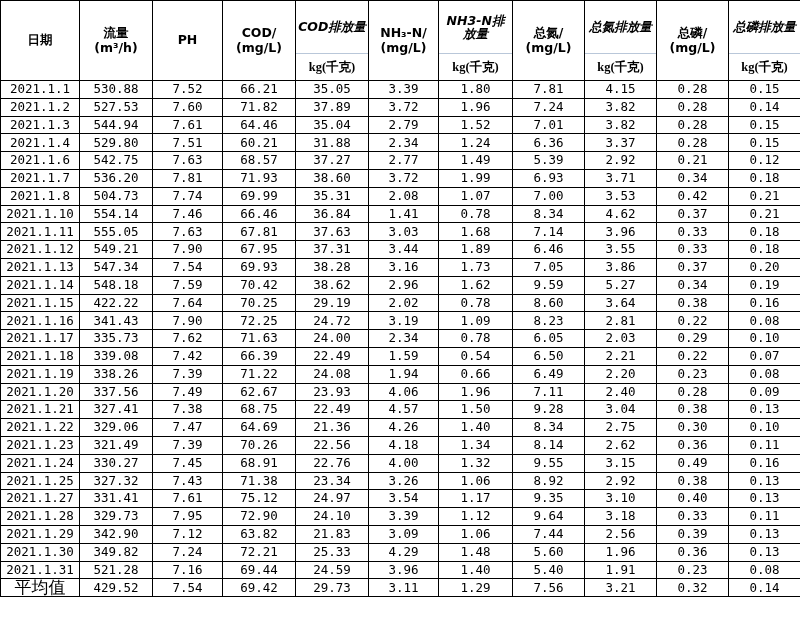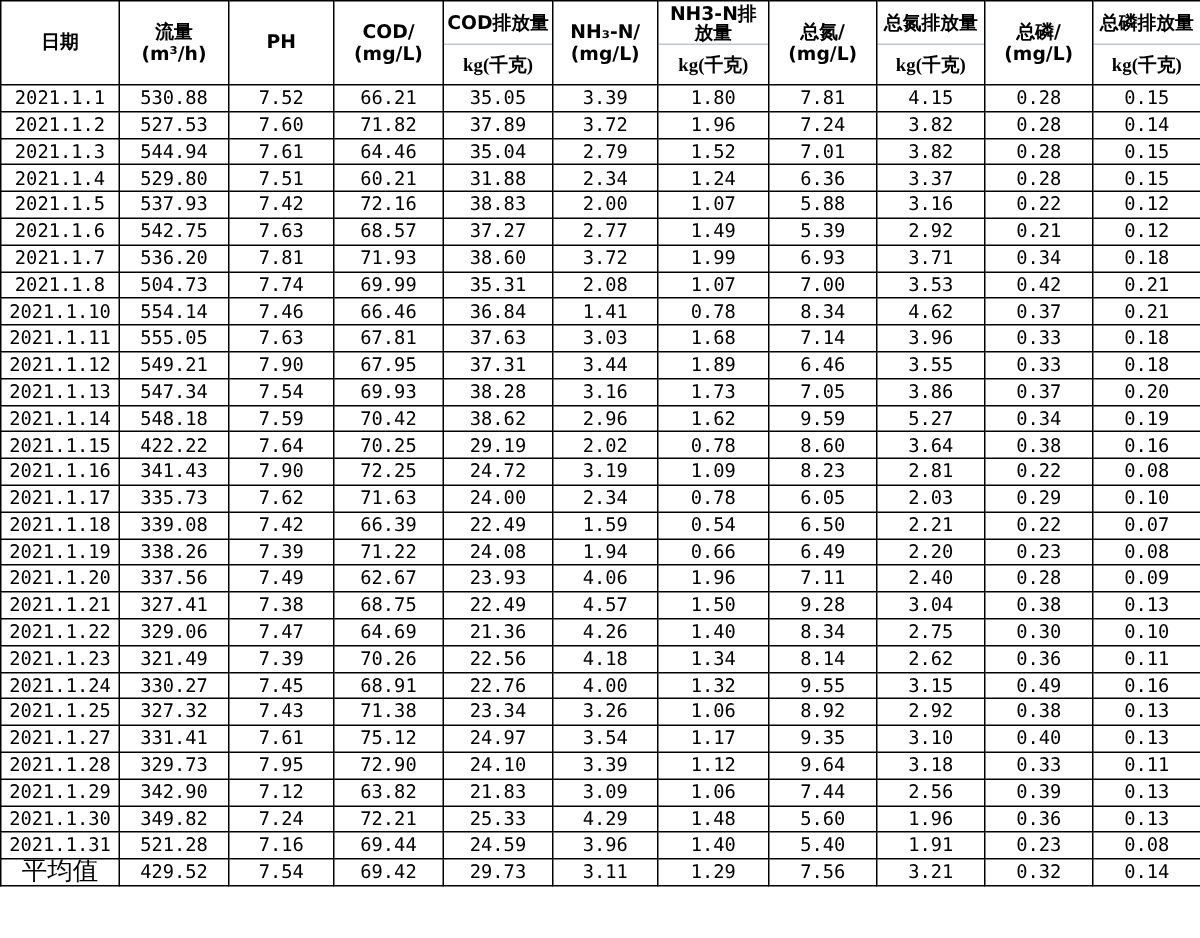--- a/index.html
+++ b/index.html
@@ -3,21 +3,21 @@
 <meta charset="utf-8">
 <style>
   html,body{margin:0;padding:0;background:#ffffff;}
   body{width:800px;height:625px;overflow:hidden;font-family:"DejaVu Sans",sans-serif;}
   table{border-collapse:collapse;table-layout:fixed;width:800px;background:#fff;}
   th,td{border:1px solid #000;padding:0;text-align:center;vertical-align:middle;color:#000;overflow:hidden;}
   thead tr{height:55px;}
   th{font-weight:bold;font-size:12.5px;line-height:1.15;}
   th .t1,th .t2{display:block;}
   th.split{vertical-align:top;}
-  th.split .top{height:28px;display:flex;align-items:center;justify-content:center;border-bottom:1px solid #b9c7d9;padding:0 2px;line-height:1.05;}
+  th.split .top{height:28px;display:flex;align-items:center;justify-content:center;border-bottom:1px solid #b9c7d9;padding:12px 2px;line-height:1.05;font-style:italic;}
   th.split .bot{height:26px;display:flex;align-items:center;justify-content:center;font-family:Liberation Serif, serif;}
   tbody tr{height:17.8px;}
   tbody td{font-family:"DejaVu Sans Mono","Liberation Mono",monospace;font-size:12.5px;line-height:1;white-space:nowrap;}
   tbody td.cjk{font-family:"DejaVu Sans",sans-serif;font-size:17px;}
 </style>
 </head>
 <body>
 
 <table>
   <colgroup>
@@ -126,33 +126,20 @@
         <td>60.21</td>
         <td>31.88</td>
         <td>2.34</td>
         <td>1.24</td>
         <td>6.36</td>
         <td>3.37</td>
         <td>0.28</td>
         <td>0.15</td>
       </tr>
       <tr>
-        <td>2021.1.5</td>
-        <td>537.93</td>
-        <td>7.42</td>
-        <td>72.16</td>
-        <td>38.83</td>
-        <td>2.00</td>
-        <td>1.07</td>
-        <td>5.88</td>
-        <td>3.16</td>
-        <td>0.22</td>
-        <td>0.12</td>
-      </tr>
-      <tr>
         <td>2021.1.6</td>
         <td>542.75</td>
         <td>7.63</td>
         <td>68.57</td>
         <td>37.27</td>
         <td>2.77</td>
         <td>1.49</td>
         <td>5.39</td>
         <td>2.92</td>
         <td>0.21</td>

